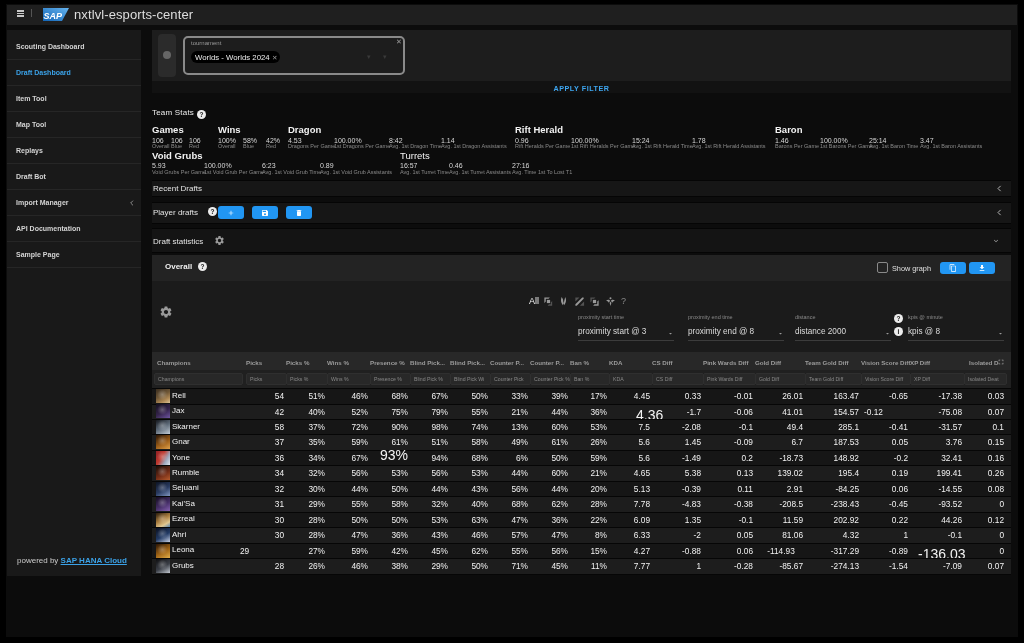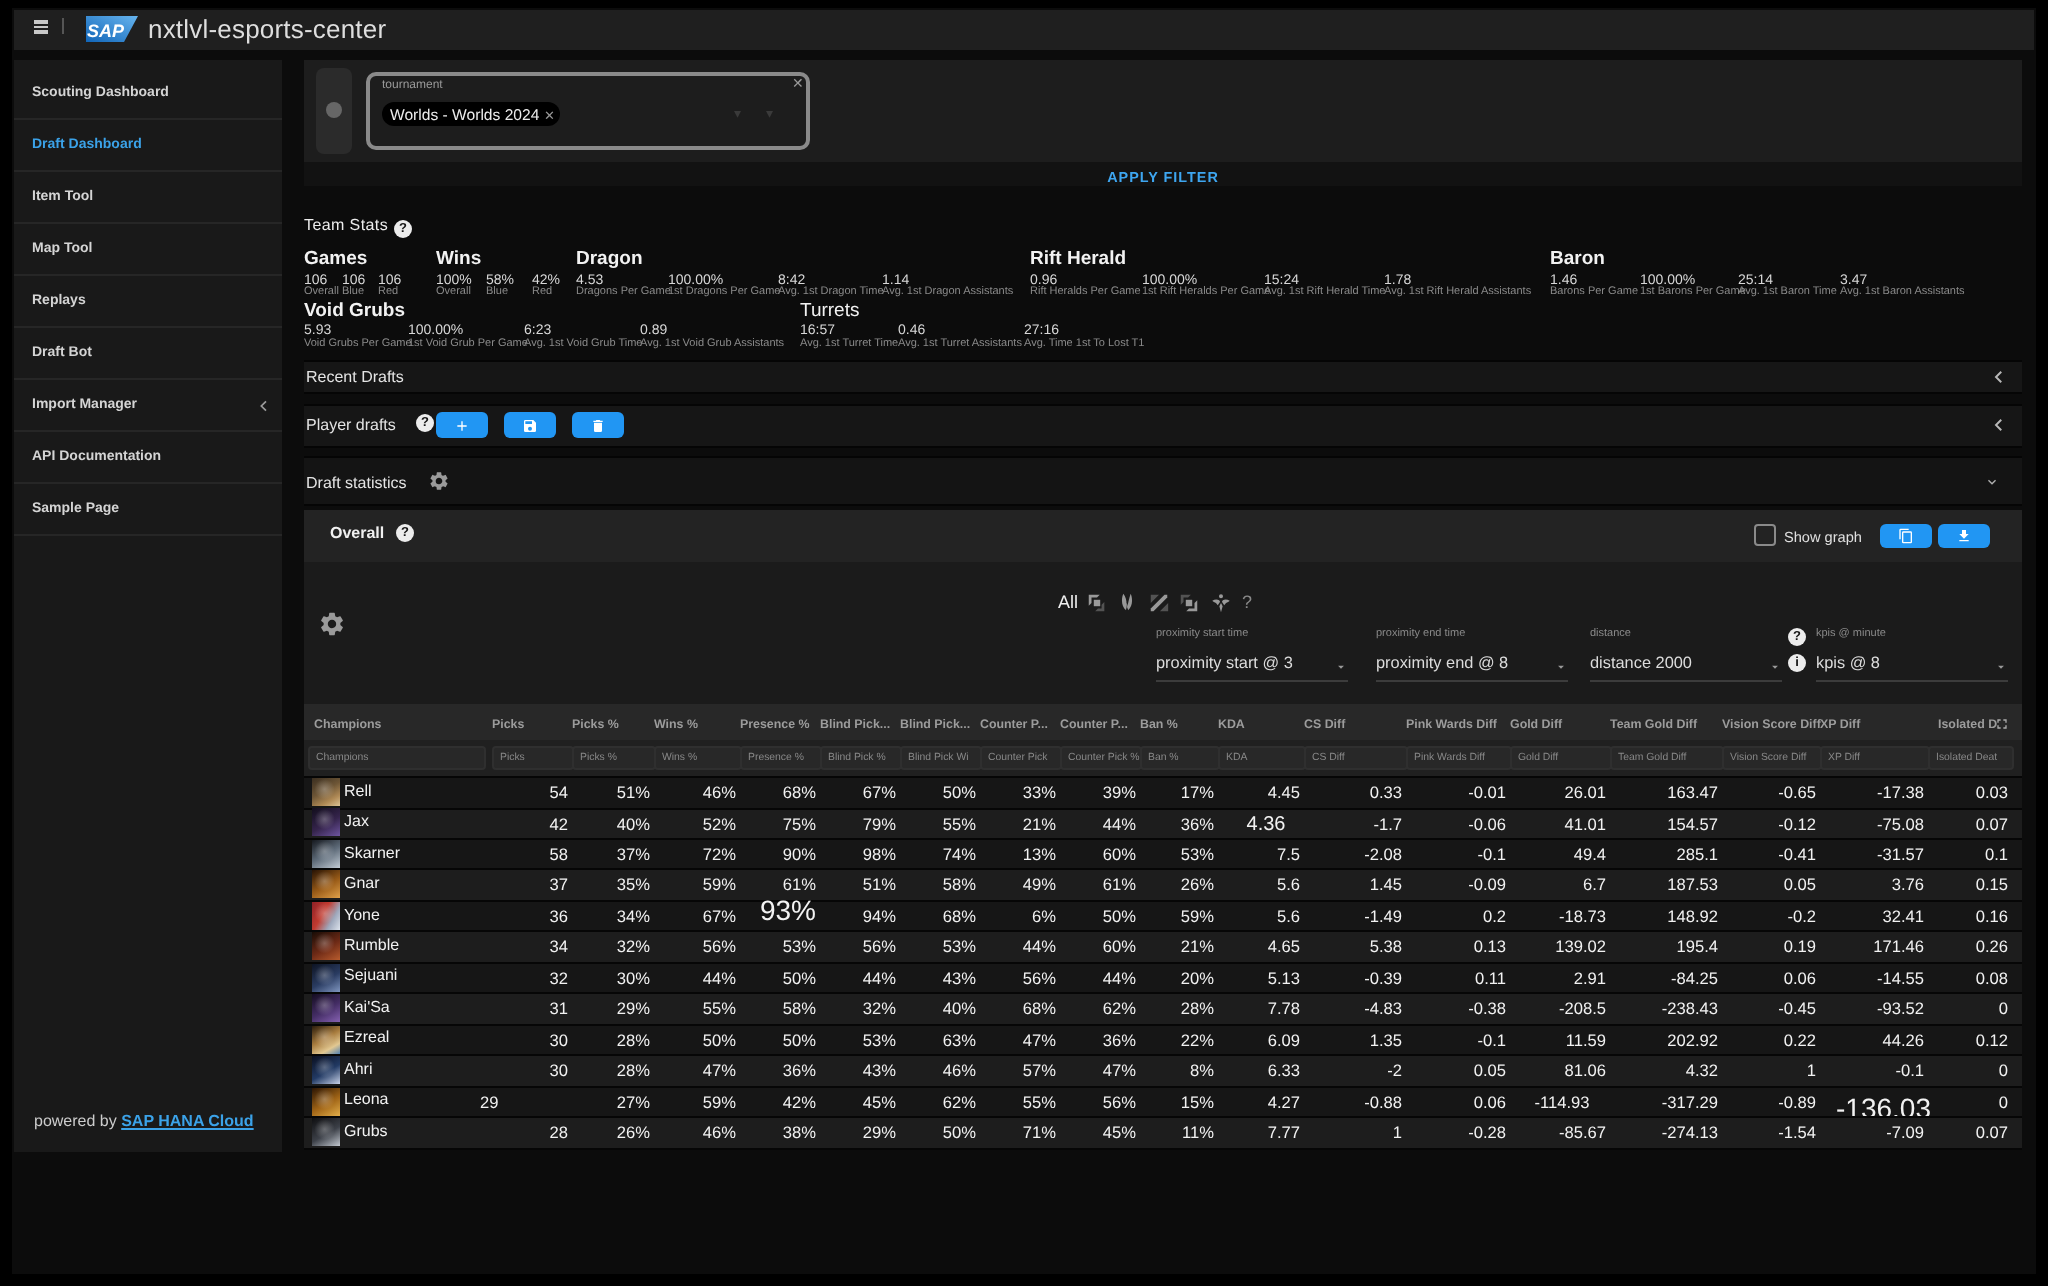--- a/index.html
+++ b/index.html
@@ -292,26 +292,26 @@
 <div class="a" style="left:172px;top:406.1px;font-size:8px;color:#f2f2f2">Jax</div>
 <div class="a" style="left:240px;top:406.5px;width:44px;text-align:right;font-size:8.3px;color:#f2f2f2">42</div>
 <div class="a" style="left:281px;top:406.5px;width:44px;text-align:right;font-size:8.3px;color:#f2f2f2">40%</div>
 <div class="a" style="left:324px;top:406.5px;width:44px;text-align:right;font-size:8.3px;color:#f2f2f2">52%</div>
 <div class="a" style="left:364px;top:406.5px;width:44px;text-align:right;font-size:8.3px;color:#f2f2f2">75%</div>
 <div class="a" style="left:404px;top:406.5px;width:44px;text-align:right;font-size:8.3px;color:#f2f2f2">79%</div>
 <div class="a" style="left:444px;top:406.5px;width:44px;text-align:right;font-size:8.3px;color:#f2f2f2">55%</div>
 <div class="a" style="left:484px;top:406.5px;width:44px;text-align:right;font-size:8.3px;color:#f2f2f2">21%</div>
 <div class="a" style="left:524px;top:406.5px;width:44px;text-align:right;font-size:8.3px;color:#f2f2f2">44%</div>
 <div class="a" style="left:563px;top:406.5px;width:44px;text-align:right;font-size:8.3px;color:#f2f2f2">36%</div>
-<div class="a" style="left:611px;top:406.5px;width:44px;text-align:center;font-size:10px;color:#f2f2f2">4.36</div>
+<div class="a" style="left:636px;top:406.5px;width:44px;text-align:left;font-size:14px;color:#f2f2f2">4.36</div>
 <div class="a" style="left:657px;top:406.5px;width:44px;text-align:right;font-size:8.3px;color:#f2f2f2">-1.7</div>
 <div class="a" style="left:709px;top:406.5px;width:44px;text-align:right;font-size:8.3px;color:#f2f2f2">-0.06</div>
 <div class="a" style="left:759px;top:406.5px;width:44px;text-align:right;font-size:8.3px;color:#f2f2f2">41.01</div>
 <div class="a" style="left:815px;top:406.5px;width:44px;text-align:right;font-size:8.3px;color:#f2f2f2">154.57</div>
-<div class="a" style="left:864px;top:406.5px;width:44px;text-align:right;font-size:8.3px;color:#f2f2f2">-0.12</div>
+<div class="a" style="left:864px;top:406.5px;width:44px;text-align:left;font-size:8.3px;color:#f2f2f2">-0.12</div>
 <div class="a" style="left:918px;top:406.5px;width:44px;text-align:right;font-size:8.3px;color:#f2f2f2">-75.08</div>
 <div class="a" style="left:960px;top:406.5px;width:44px;text-align:right;font-size:8.3px;color:#f2f2f2">0.07</div>
 <div class="a" style="left:152px;top:418.9px;width:859px;height:15.5px;background:#161616;border-top:1px solid #060606"></div>
 <div class="a" style="left:156px;top:419.7px;width:13.5px;height:14px;background:radial-gradient(circle at 45% 40%, rgba(255,255,255,.28), rgba(255,255,255,0) 45%),linear-gradient(150deg,#15181e 0%,#5d6a78 50%,#c2ccd6 100%)"></div>
 <div class="a" style="left:172px;top:421.5px;font-size:8px;color:#f2f2f2">Skarner</div>
 <div class="a" style="left:240px;top:421.9px;width:44px;text-align:right;font-size:8.3px;color:#f2f2f2">58</div>
 <div class="a" style="left:281px;top:421.9px;width:44px;text-align:right;font-size:8.3px;color:#f2f2f2">37%</div>
 <div class="a" style="left:324px;top:421.9px;width:44px;text-align:right;font-size:8.3px;color:#f2f2f2">72%</div>
 <div class="a" style="left:364px;top:421.9px;width:44px;text-align:right;font-size:8.3px;color:#f2f2f2">90%</div>
 <div class="a" style="left:404px;top:421.9px;width:44px;text-align:right;font-size:8.3px;color:#f2f2f2">98%</div>
@@ -378,21 +378,21 @@
 <div class="a" style="left:444px;top:468.4px;width:44px;text-align:right;font-size:8.3px;color:#f2f2f2">53%</div>
 <div class="a" style="left:484px;top:468.4px;width:44px;text-align:right;font-size:8.3px;color:#f2f2f2">44%</div>
 <div class="a" style="left:524px;top:468.4px;width:44px;text-align:right;font-size:8.3px;color:#f2f2f2">60%</div>
 <div class="a" style="left:563px;top:468.4px;width:44px;text-align:right;font-size:8.3px;color:#f2f2f2">21%</div>
 <div class="a" style="left:606px;top:468.4px;width:44px;text-align:right;font-size:8.3px;color:#f2f2f2">4.65</div>
 <div class="a" style="left:657px;top:468.4px;width:44px;text-align:right;font-size:8.3px;color:#f2f2f2">5.38</div>
 <div class="a" style="left:709px;top:468.4px;width:44px;text-align:right;font-size:8.3px;color:#f2f2f2">0.13</div>
 <div class="a" style="left:759px;top:468.4px;width:44px;text-align:right;font-size:8.3px;color:#f2f2f2">139.02</div>
 <div class="a" style="left:815px;top:468.4px;width:44px;text-align:right;font-size:8.3px;color:#f2f2f2">195.4</div>
 <div class="a" style="left:864px;top:468.4px;width:44px;text-align:right;font-size:8.3px;color:#f2f2f2">0.19</div>
-<div class="a" style="left:918px;top:468.4px;width:44px;text-align:right;font-size:8.3px;color:#f2f2f2">171.46</div>
+<div class="a" style="left:918px;top:468.4px;width:44px;text-align:right;font-size:8.3px;color:#f2f2f2">199.41</div>
 <div class="a" style="left:960px;top:468.4px;width:44px;text-align:right;font-size:8.3px;color:#f2f2f2">0.26</div>
 <div class="a" style="left:152px;top:480.8px;width:859px;height:15.5px;background:#161616;border-top:1px solid #060606"></div>
 <div class="a" style="left:156px;top:481.6px;width:13.5px;height:14px;background:radial-gradient(circle at 45% 40%, rgba(255,255,255,.28), rgba(255,255,255,0) 45%),linear-gradient(150deg,#0d1322 0%,#2a3c62 55%,#8096c0 100%)"></div>
 <div class="a" style="left:172px;top:483.4px;font-size:8px;color:#f2f2f2">Sejuani</div>
 <div class="a" style="left:240px;top:483.8px;width:44px;text-align:right;font-size:8.3px;color:#f2f2f2">32</div>
 <div class="a" style="left:281px;top:483.8px;width:44px;text-align:right;font-size:8.3px;color:#f2f2f2">30%</div>
 <div class="a" style="left:324px;top:483.8px;width:44px;text-align:right;font-size:8.3px;color:#f2f2f2">44%</div>
 <div class="a" style="left:364px;top:483.8px;width:44px;text-align:right;font-size:8.3px;color:#f2f2f2">50%</div>
 <div class="a" style="left:404px;top:483.8px;width:44px;text-align:right;font-size:8.3px;color:#f2f2f2">44%</div>
 <div class="a" style="left:444px;top:483.8px;width:44px;text-align:right;font-size:8.3px;color:#f2f2f2">43%</div>

